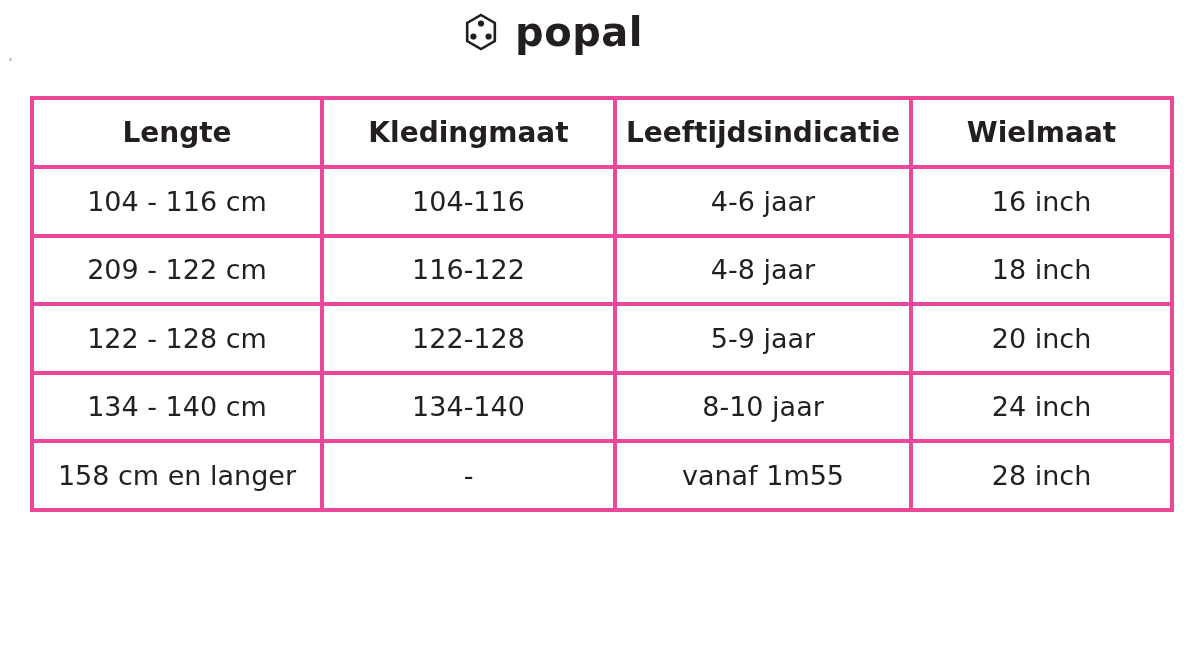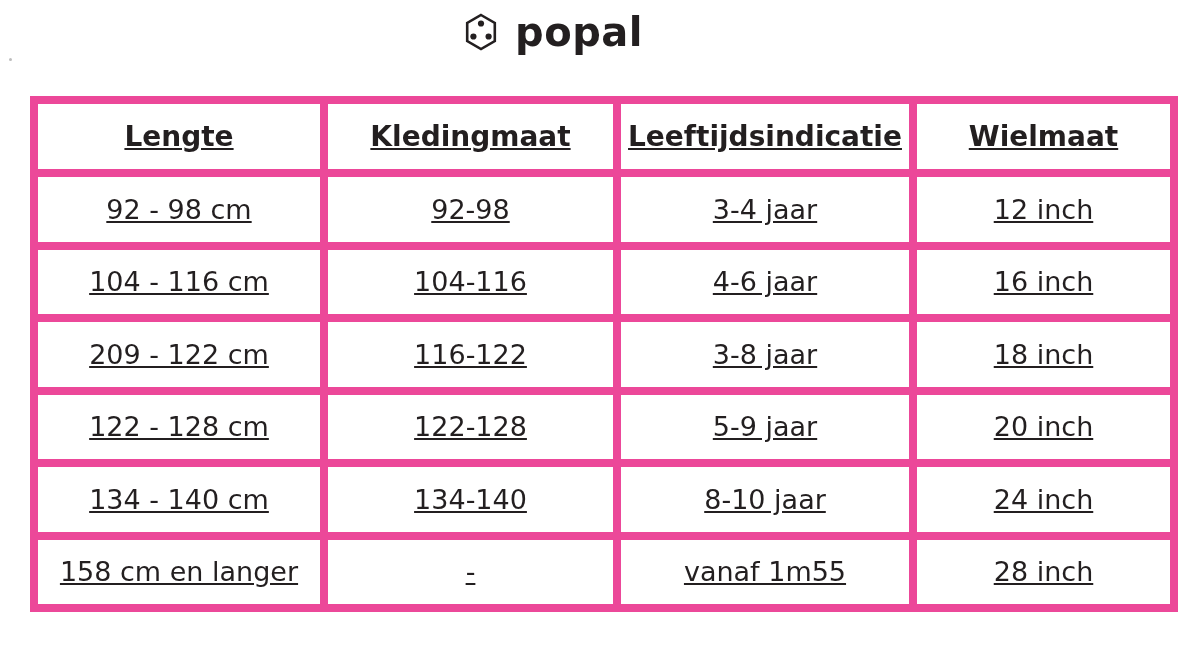--- a/index.html
+++ b/index.html
@@ -65,31 +65,30 @@
     top: 96px;
     width: 1140px;
   }
   table.size-table {
     border-collapse: collapse;
     width: 1140px;
     table-layout: fixed;
   }
   table.size-table td,
   table.size-table th {
-    border: 8px solid #ec4899;
+    border: 4px solid #ec4899;
     text-align: center;
     vertical-align: middle;
     padding: 4px;
     height: 56.5px;
     font-size: 27px;
     font-weight: 400;
     color: #231f20;
     font-family: "DejaVu Sans", sans-serif;
     white-space: nowrap;
-    text-decoration: underline;
   }
   table.size-table thead th {
     font-weight: 700;
     font-size: 28px;
     height: 57px;
   }
   col.c1 { width: 290px; }
   col.c2 { width: 293px; }
   col.c3 { width: 296px; }
   col.c4 { width: 261px; }
@@ -128,35 +127,29 @@
       <thead>
         <tr>
           <th>Lengte</th>
           <th>Kledingmaat</th>
           <th>Leeftijdsindicatie</th>
           <th>Wielmaat</th>
         </tr>
       </thead>
       <tbody>
         <tr>
-          <td>92 - 98 cm</td>
-          <td>92-98</td>
-          <td>3-4 jaar</td>
-          <td>12 inch</td>
-        </tr>
-        <tr>
           <td>104 - 116 cm</td>
           <td>104-116</td>
           <td>4-6 jaar</td>
           <td>16 inch</td>
         </tr>
         <tr>
           <td>209 - 122 cm</td>
           <td>116-122</td>
-          <td>3-8 jaar</td>
+          <td>4-8 jaar</td>
           <td>18 inch</td>
         </tr>
         <tr>
           <td>122 - 128 cm</td>
           <td>122-128</td>
           <td>5-9 jaar</td>
           <td>20 inch</td>
         </tr>
         <tr>
           <td>134 - 140 cm</td>

